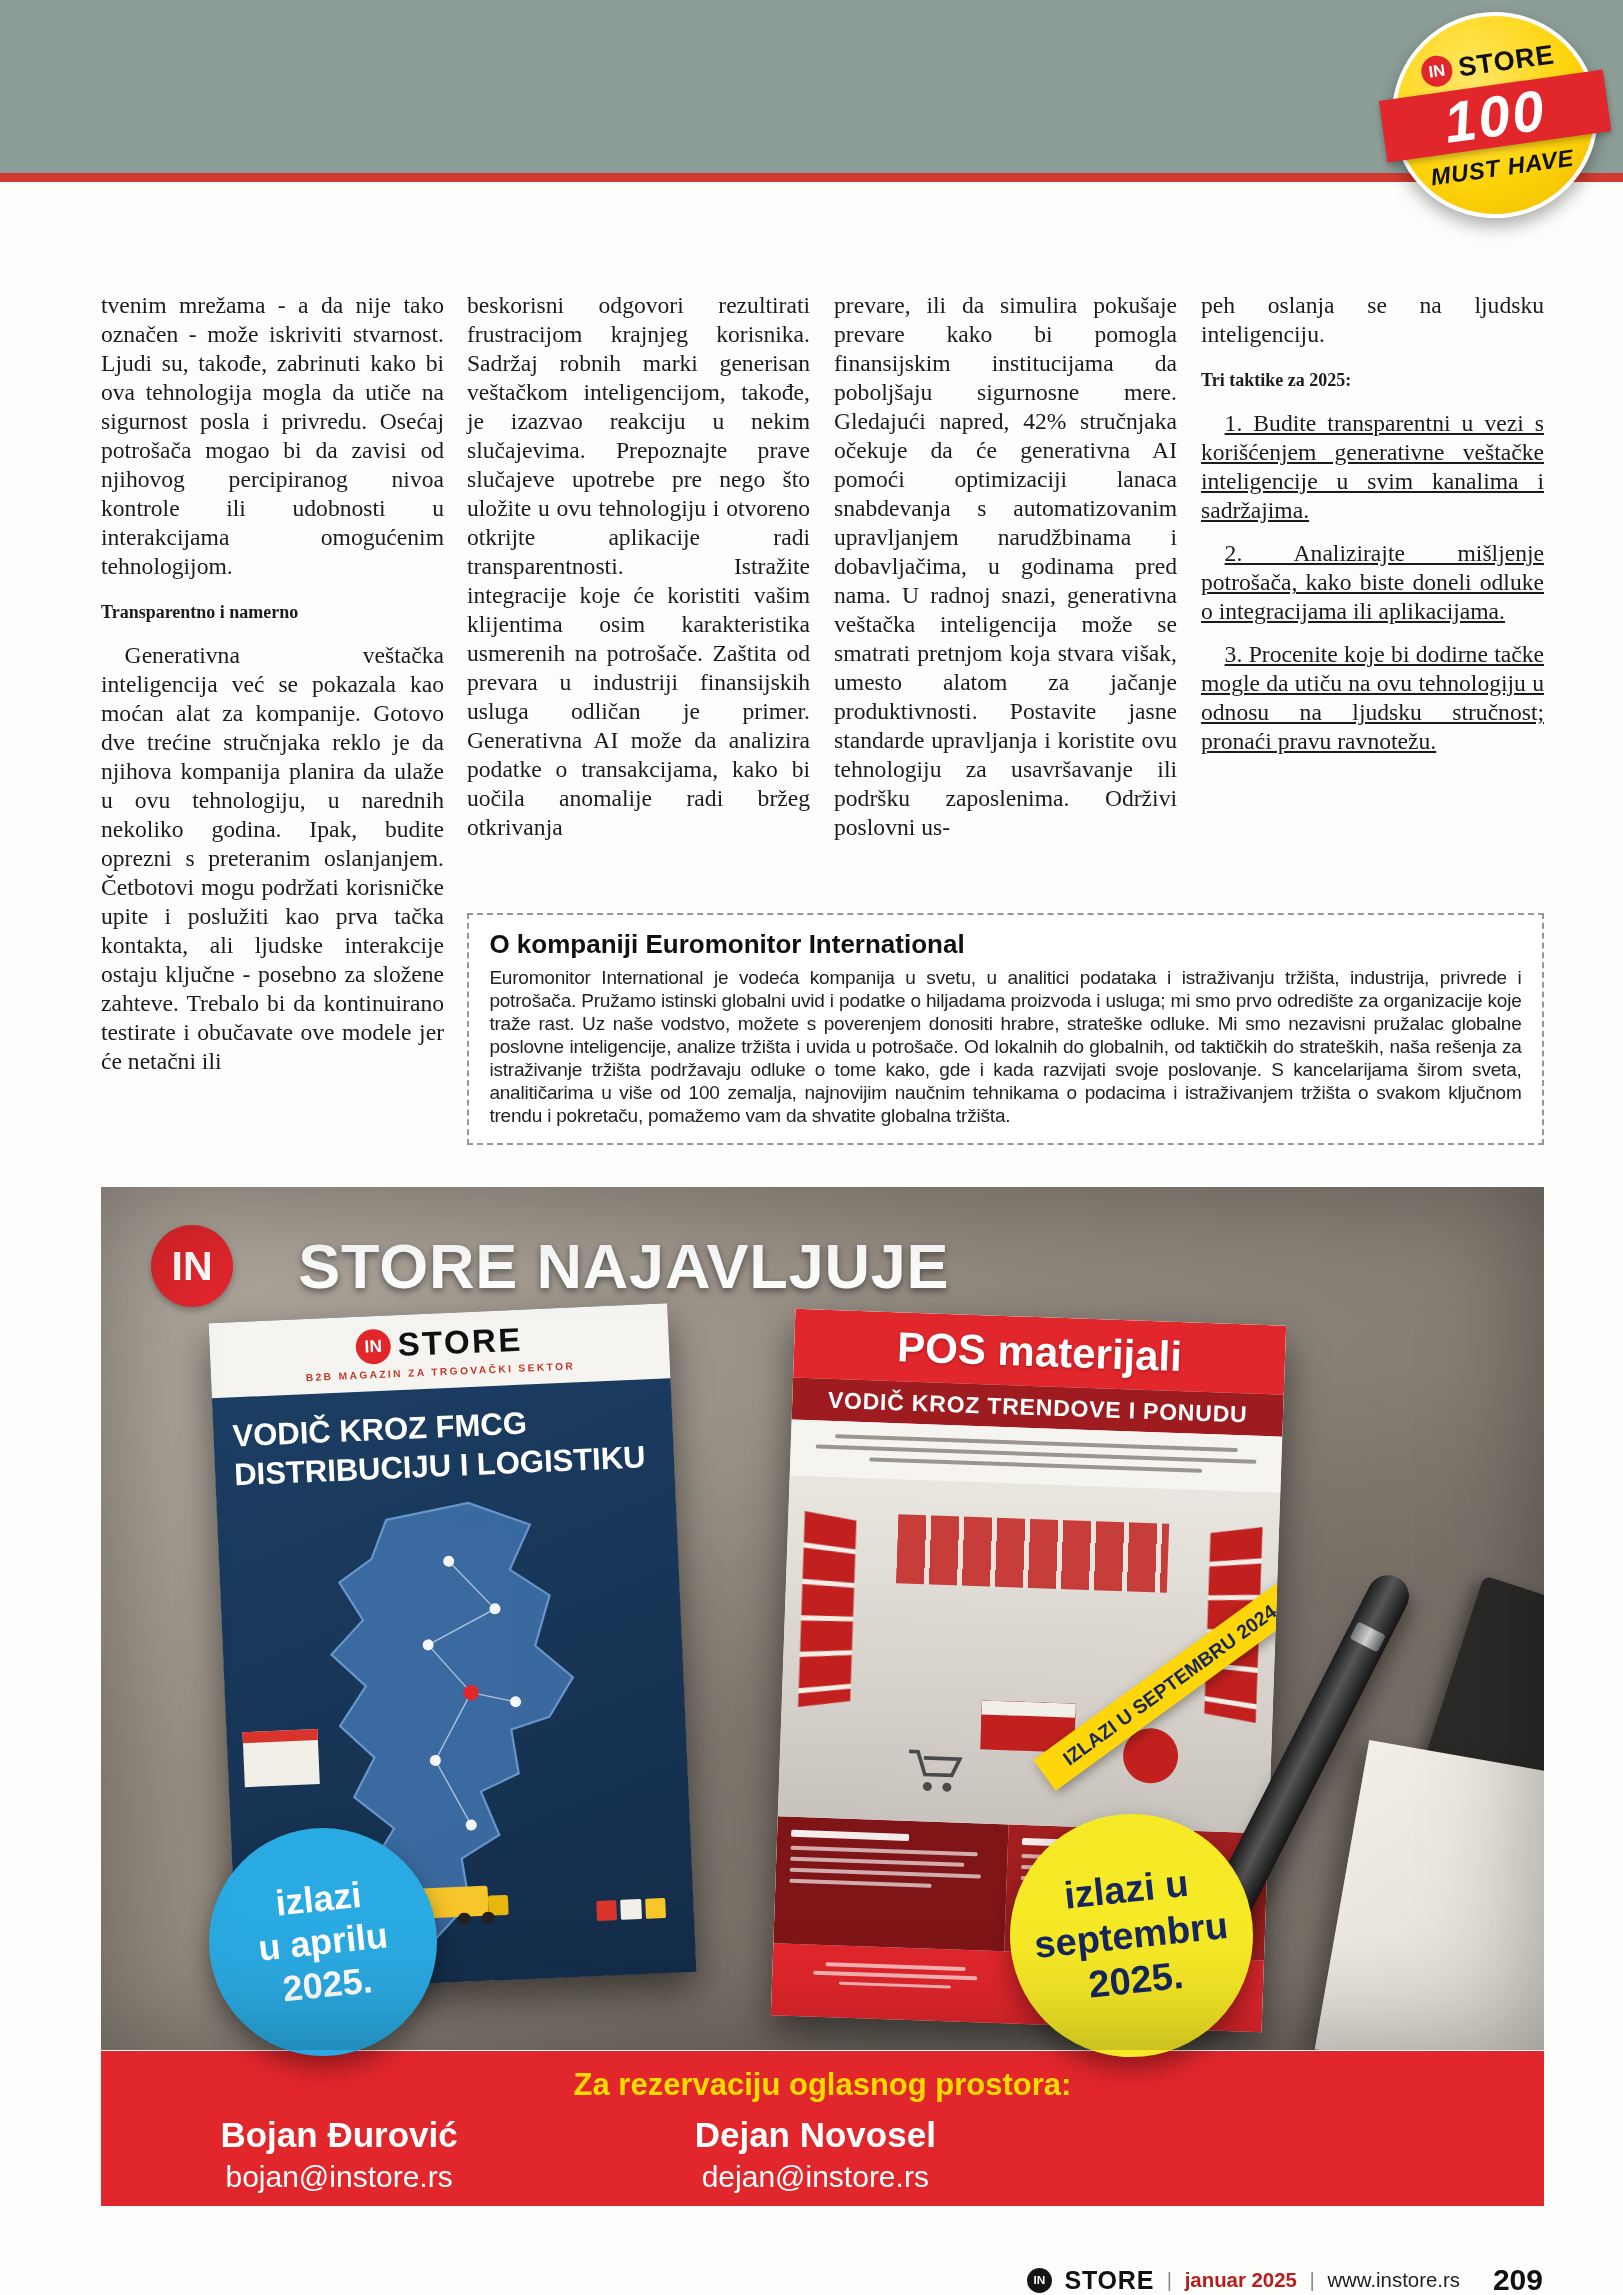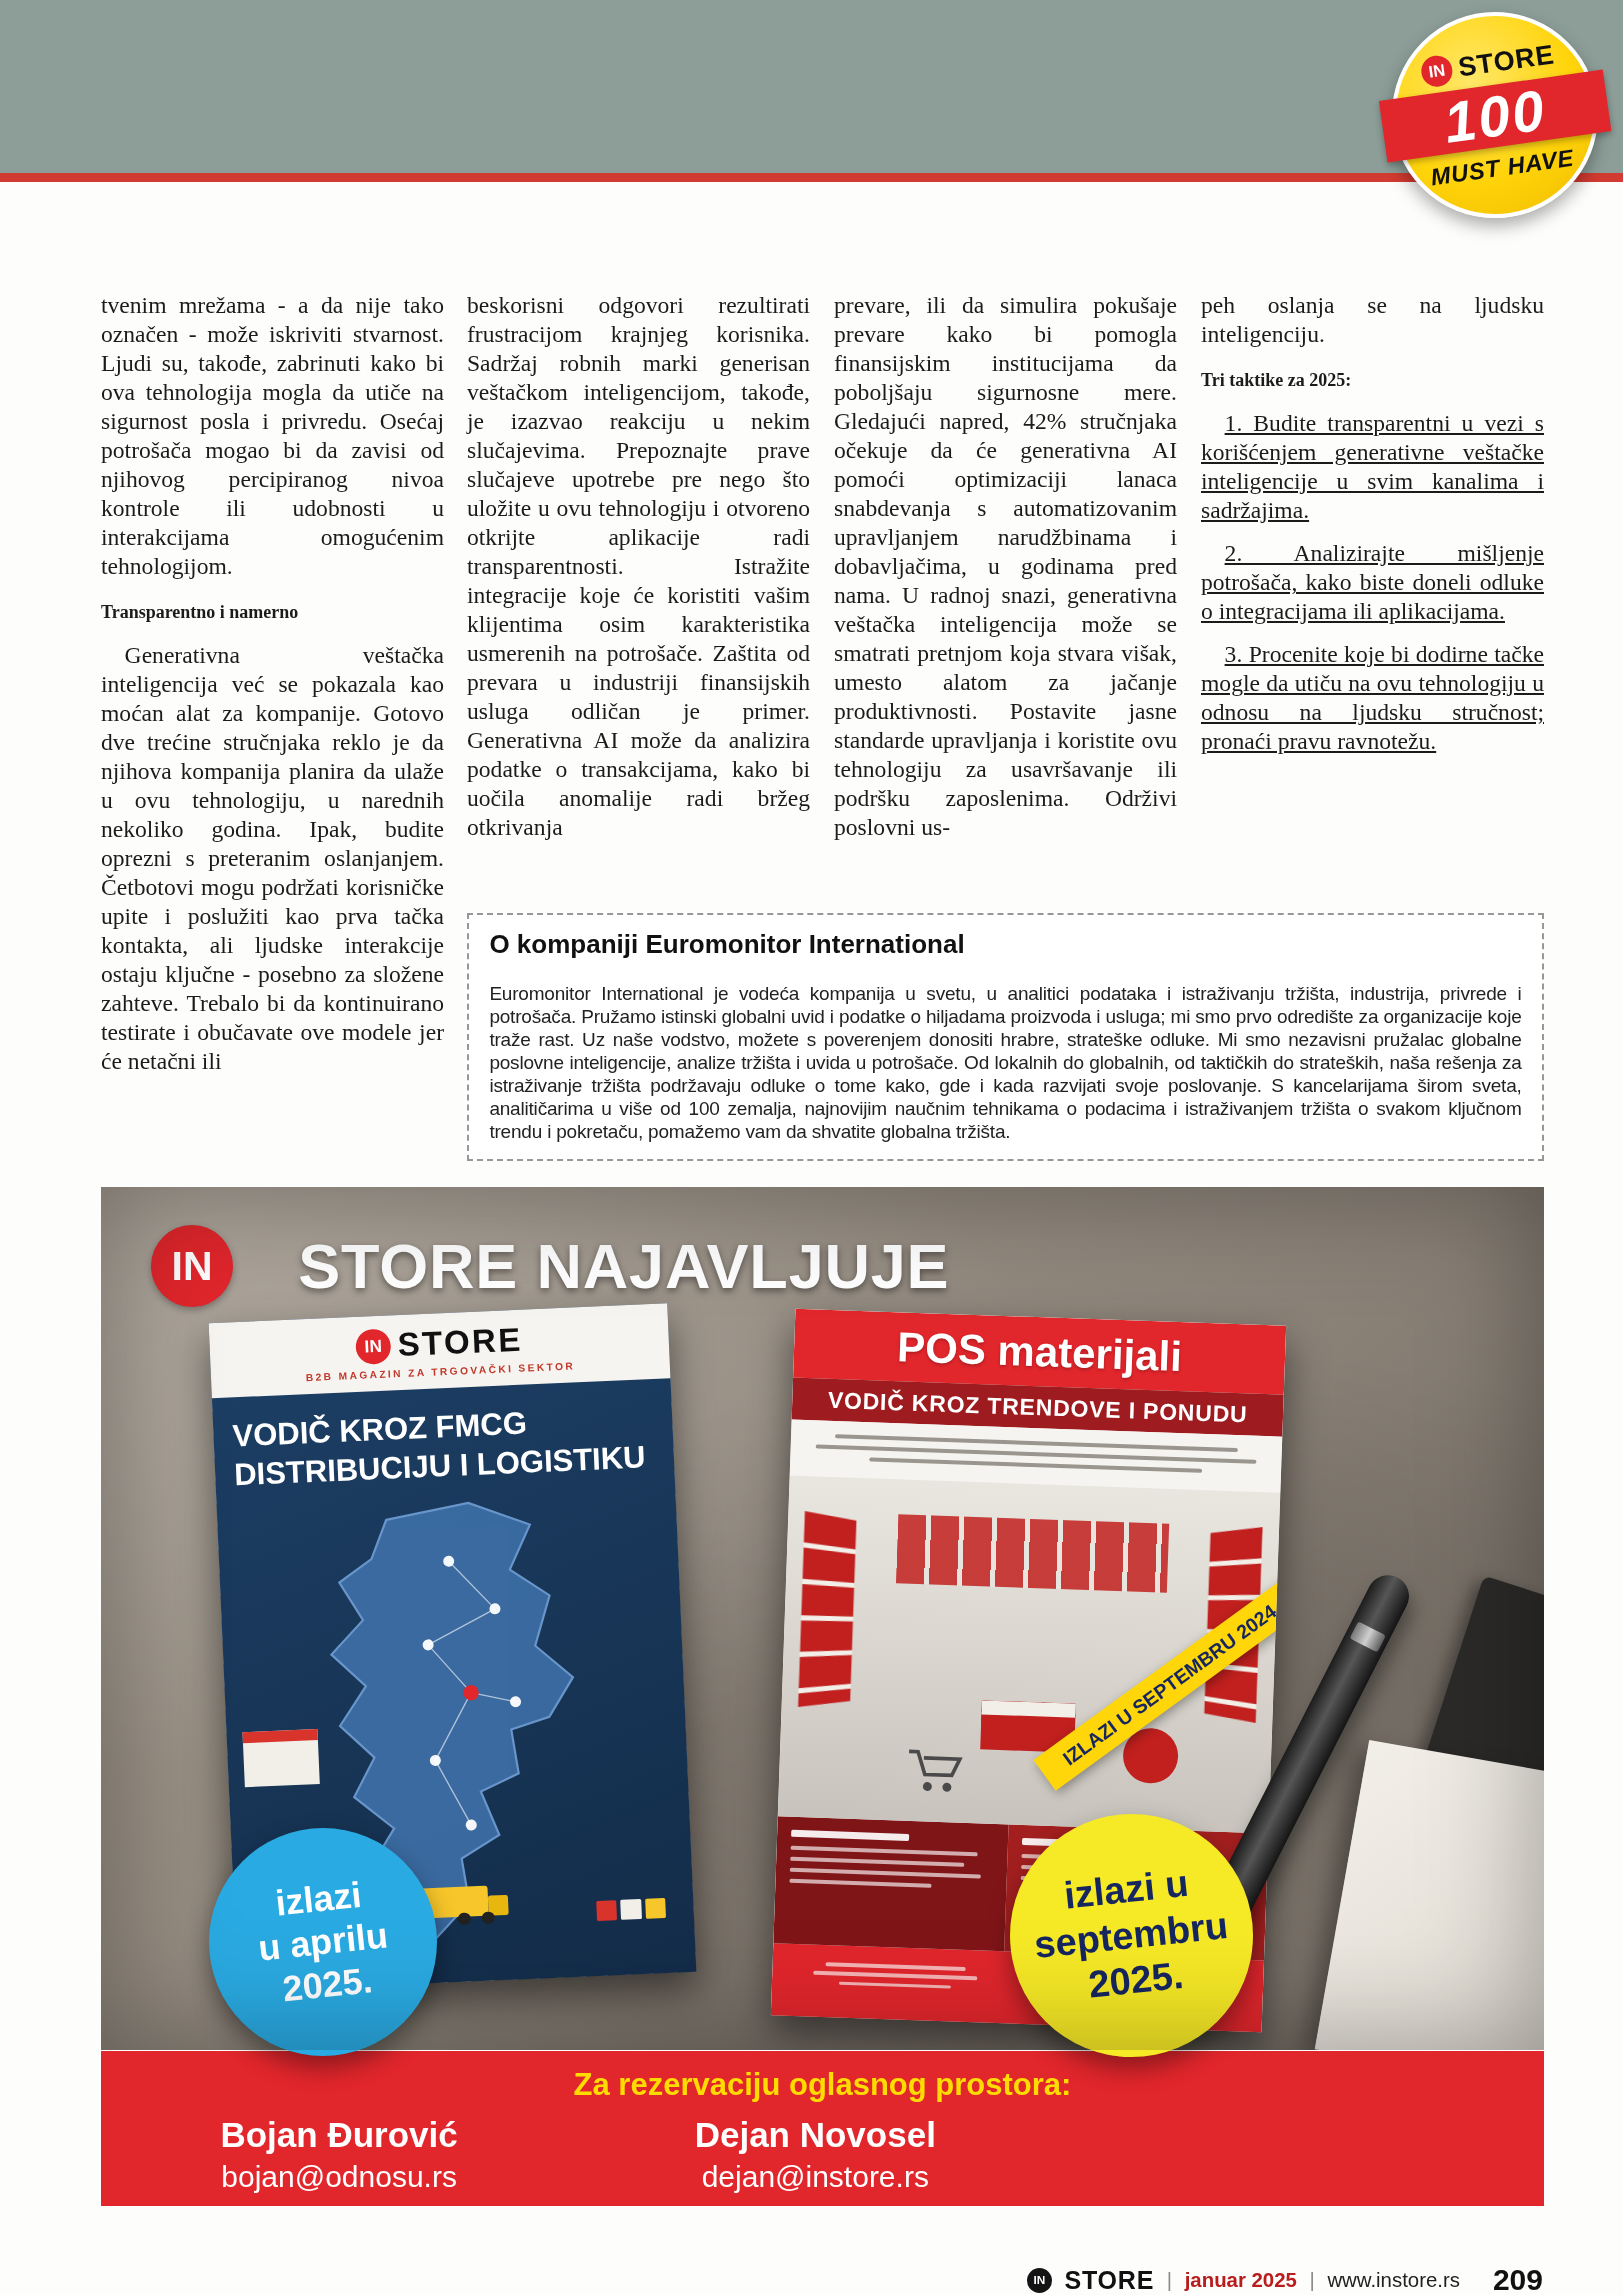--- a/index.html
+++ b/index.html
@@ -29,21 +29,21 @@
   .col1{left:101px}.col2{left:467px}.col3{left:834px}.col4{left:1201px}
   .ap{margin:0;}
   .ind{text-indent:23.6px;}
   .ah{font-size:18px;font-weight:bold;margin:17.3px 0 14px;text-align:left;}
   .item{margin-top:14px;text-decoration:underline;}
 
   
   .euro{position:absolute;left:467px;top:913px;width:1077px;box-sizing:border-box;
         border:2.4px dashed #979797;padding:14px 20.4px 15.7px;background:#fff;
         font-family:"Liberation Sans",sans-serif;}
-  .euro h3{margin:0 0 22px;font-size:26px;color:#111;}
+  .euro h3{margin:0 0 6px;font-size:26px;color:#111;}
   .euro p{margin:0;font-size:19px;line-height:23px;text-align:justify;color:#222;letter-spacing:-0.2px;}
 
   
   .promo{position:absolute;left:101px;top:1187px;width:1443px;height:1019px;font-family:"Liberation Sans",sans-serif;}
   .photo{position:absolute;left:0;top:0;right:0;height:863px;overflow:hidden;
      background:
        radial-gradient(ellipse at 18% 25%, rgba(255,255,255,.14), transparent 42%),
        radial-gradient(ellipse at 72% 55%, rgba(0,0,0,.14), transparent 48%),
        radial-gradient(ellipse at 40% 88%, rgba(0,0,0,.12), transparent 40%),
        linear-gradient(135deg,#a89f94 0%,#978e83 30%,#8a8177 58%,#7c746b 82%,#726a62 100%);}
@@ -326,21 +326,21 @@
         <div>septembru</div>
         <div>2025.</div>
       </div>
     </div>
 
     <div class="resv">
       <div class="resv-title">Za rezervaciju oglasnog prostora:</div>
       <div class="resv-row">
         <div class="contact">
           <div class="c-name">Bojan Đurović</div>
-          <div class="c-mail">bojan@odnosu.rs</div>
+          <div class="c-mail">bojan@instore.rs</div>
         </div>
         <div class="contact">
           <div class="c-name">Dejan Novosel</div>
           <div class="c-mail">dejan@instore.rs</div>
         </div>
       </div>
     </div>
   </div>
 
   <div class="footer">

